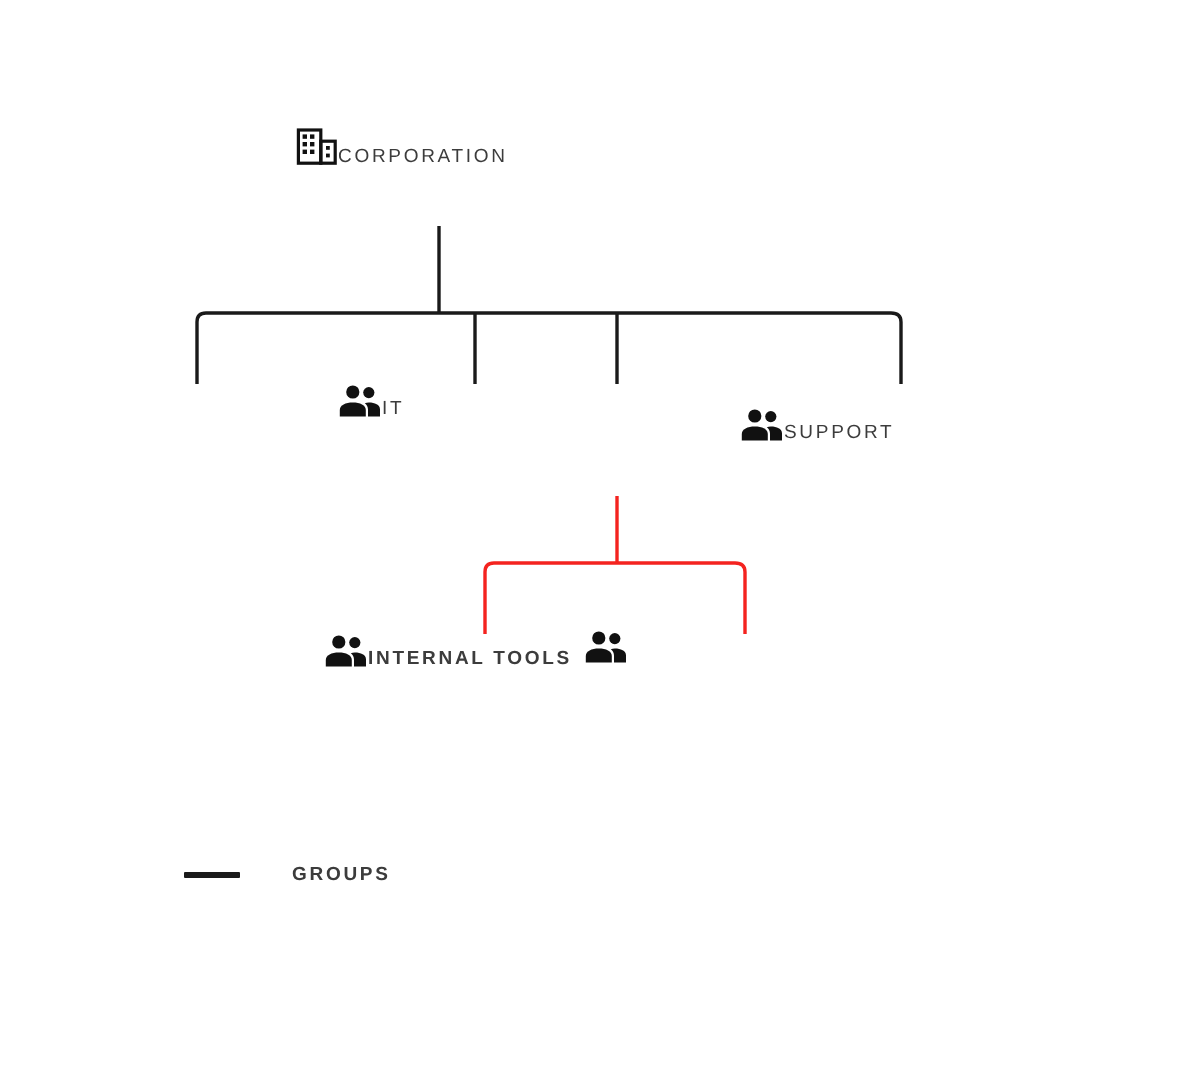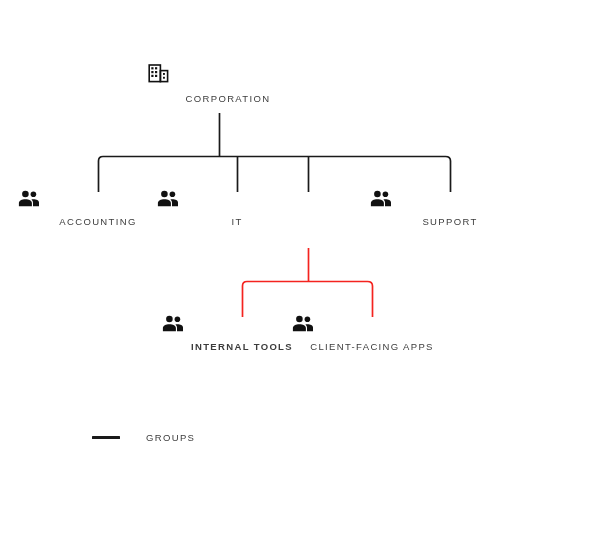--- a/index.html
+++ b/index.html
@@ -31,21 +31,22 @@
     width: 600px;
     height: 542px;
     pointer-events: none;
   }
 
   .node {
     position: absolute;
     width: 160px;
     margin-left: -80px;
     display: flex;
-    flex-direction: column;
+    flex-direction: row;
+    align-items: center;
   }
 
   .node-icon {
     display: block;
     line-height: 0;
   }
 
   .node-label {
     margin-top: 9px;
     font-family: "Liberation Sans", sans-serif;
@@ -76,20 +77,21 @@
     flex: none;
   }
   .legend-text {
     margin-left: 26px;
     font-family: "Liberation Sans", sans-serif;
     font-size: 9.5px;
     letter-spacing: 1.35px;
     color: #3c3c3c;
     white-space: nowrap;
     text-transform: uppercase;
+    font-weight: bold;
   }
 </style>
 </head>
 <body>
 
 <div id="diagram-root">
 
   <svg id="connector-layer" viewBox="0 0 600 542" width="600" height="542" xmlns="http://www.w3.org/2000/svg" fill="none">
 
     <path d="M 219.5 113 L 219.5 156.5" stroke="#1a1a1a" stroke-width="1.7" stroke-linecap="butt"></path>
@@ -122,46 +124,35 @@
         <rect x="3.3" y="11.8" width="2.2" height="2.2" fill="#111111"></rect>
         <rect x="7.0" y="11.8" width="2.2" height="2.2" fill="#111111"></rect>
 
         <rect x="15.0" y="10.0" width="1.9" height="1.9" fill="#111111"></rect>
         <rect x="15.0" y="13.8" width="1.9" height="1.9" fill="#111111"></rect>
       </svg>
     </span>
     <span class="node-label">CORPORATION</span>
   </div>
 
-  <div class="node" style="left:98px; top:190px;">
-    <span class="node-icon">
-      <svg width="22" height="17" viewBox="0 0 22 17" xmlns="http://www.w3.org/2000/svg" fill="#111111">
-        <circle cx="7.4" cy="4.0" r="3.3"></circle>
-        <circle cx="15.4" cy="4.3" r="2.8"></circle>
-        <path d="M 0.9 16.2 L 0.9 13.0 C 0.9 10.5 3.8 9.2 7.4 9.2 C 11.0 9.2 13.9 10.5 13.9 13.0 L 13.9 16.2 Z"></path>
-        <path d="M 15.0 16.2 L 15.0 12.9 C 15.0 11.5 14.4 10.4 13.4 9.6 C 14.0 9.4 14.7 9.3 15.4 9.3 C 18.4 9.3 21.0 10.4 21.0 12.6 L 21.0 16.2 Z"></path>
-      </svg>
-    </span>
-    <span class="node-label">ACCOUNTING</span>
-  </div>
 
-  <div class="node" style="left:237px; top:190px;">
+  <div class="node" style="left:249px; top:190px;">
     <span class="node-icon">
       <svg width="22" height="17" viewBox="0 0 22 17" xmlns="http://www.w3.org/2000/svg" fill="#111111">
         <circle cx="7.4" cy="4.0" r="3.3"></circle>
         <circle cx="15.4" cy="4.3" r="2.8"></circle>
         <path d="M 0.9 16.2 L 0.9 13.0 C 0.9 10.5 3.8 9.2 7.4 9.2 C 11.0 9.2 13.9 10.5 13.9 13.0 L 13.9 16.2 Z"></path>
         <path d="M 15.0 16.2 L 15.0 12.9 C 15.0 11.5 14.4 10.4 13.4 9.6 C 14.0 9.4 14.7 9.3 15.4 9.3 C 18.4 9.3 21.0 10.4 21.0 12.6 L 21.0 16.2 Z"></path>
       </svg>
     </span>
     <span class="node-label">IT</span>
   </div>
 
 
-  <div class="node" style="left:450px; top:190px;">
+  <div class="node" style="left:450px; top:202px;">
     <span class="node-icon">
       <svg width="22" height="17" viewBox="0 0 22 17" xmlns="http://www.w3.org/2000/svg" fill="#111111">
         <circle cx="7.4" cy="4.0" r="3.3"></circle>
         <circle cx="15.4" cy="4.3" r="2.8"></circle>
         <path d="M 0.9 16.2 L 0.9 13.0 C 0.9 10.5 3.8 9.2 7.4 9.2 C 11.0 9.2 13.9 10.5 13.9 13.0 L 13.9 16.2 Z"></path>
         <path d="M 15.0 16.2 L 15.0 12.9 C 15.0 11.5 14.4 10.4 13.4 9.6 C 14.0 9.4 14.7 9.3 15.4 9.3 C 18.4 9.3 21.0 10.4 21.0 12.6 L 21.0 16.2 Z"></path>
       </svg>
     </span>
     <span class="node-label">SUPPORT</span>
   </div>
@@ -180,21 +171,20 @@
 
   <div class="node" style="left:372px; top:315px;">
     <span class="node-icon">
       <svg width="22" height="17" viewBox="0 0 22 17" xmlns="http://www.w3.org/2000/svg" fill="#111111">
         <circle cx="7.4" cy="4.0" r="3.3"></circle>
         <circle cx="15.4" cy="4.3" r="2.8"></circle>
         <path d="M 0.9 16.2 L 0.9 13.0 C 0.9 10.5 3.8 9.2 7.4 9.2 C 11.0 9.2 13.9 10.5 13.9 13.0 L 13.9 16.2 Z"></path>
         <path d="M 15.0 16.2 L 15.0 12.9 C 15.0 11.5 14.4 10.4 13.4 9.6 C 14.0 9.4 14.7 9.3 15.4 9.3 C 18.4 9.3 21.0 10.4 21.0 12.6 L 21.0 16.2 Z"></path>
       </svg>
     </span>
-    <span class="node-label">CLIENT-FACING APPS</span>
   </div>
 
   <div class="legend">
     <div class="legend-row">
       <span class="legend-swatch" style="background:#1a1a1a;"></span>
       <span class="legend-text">GROUPS</span>
     </div>
   </div>
 
 </div>

